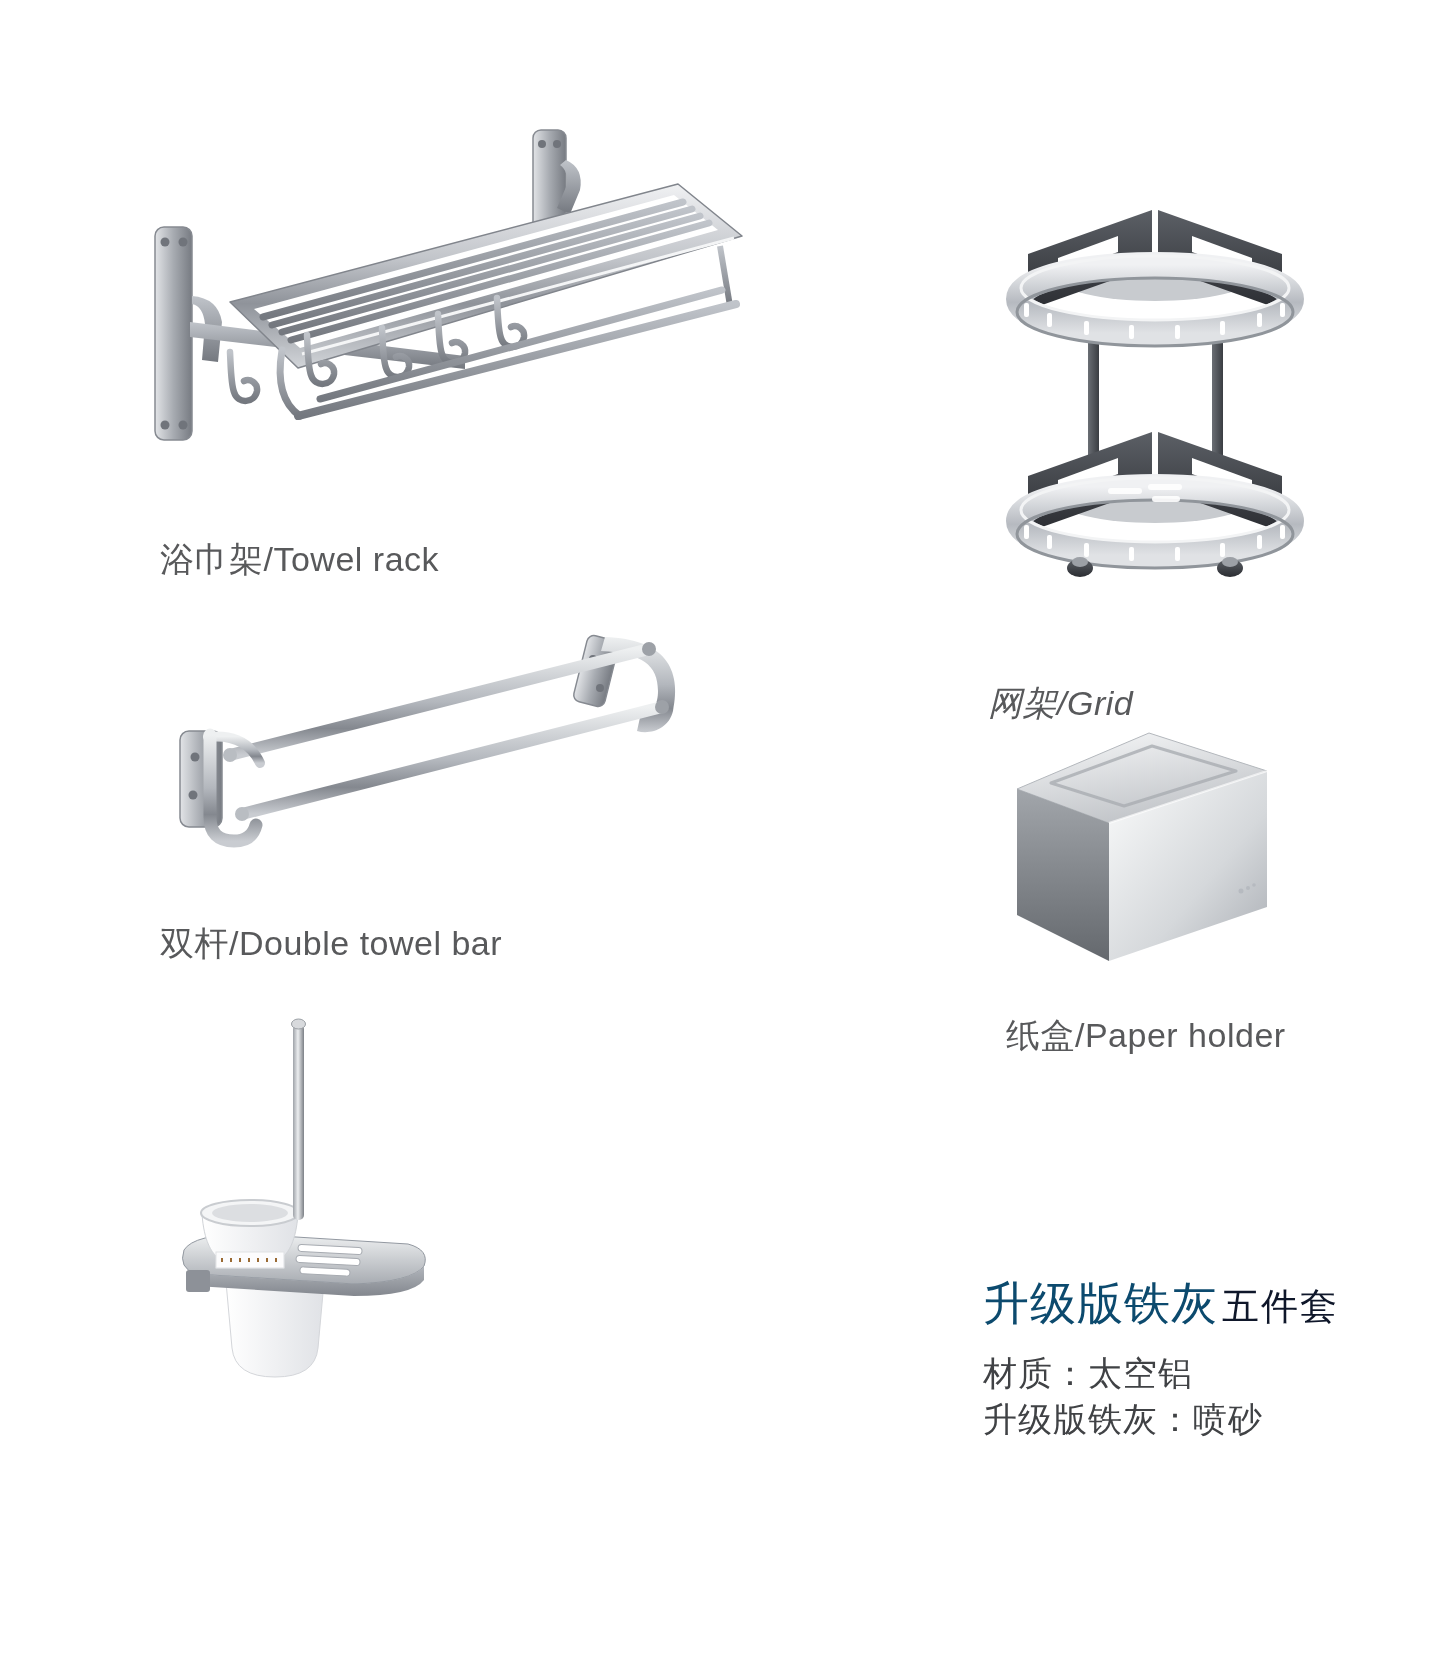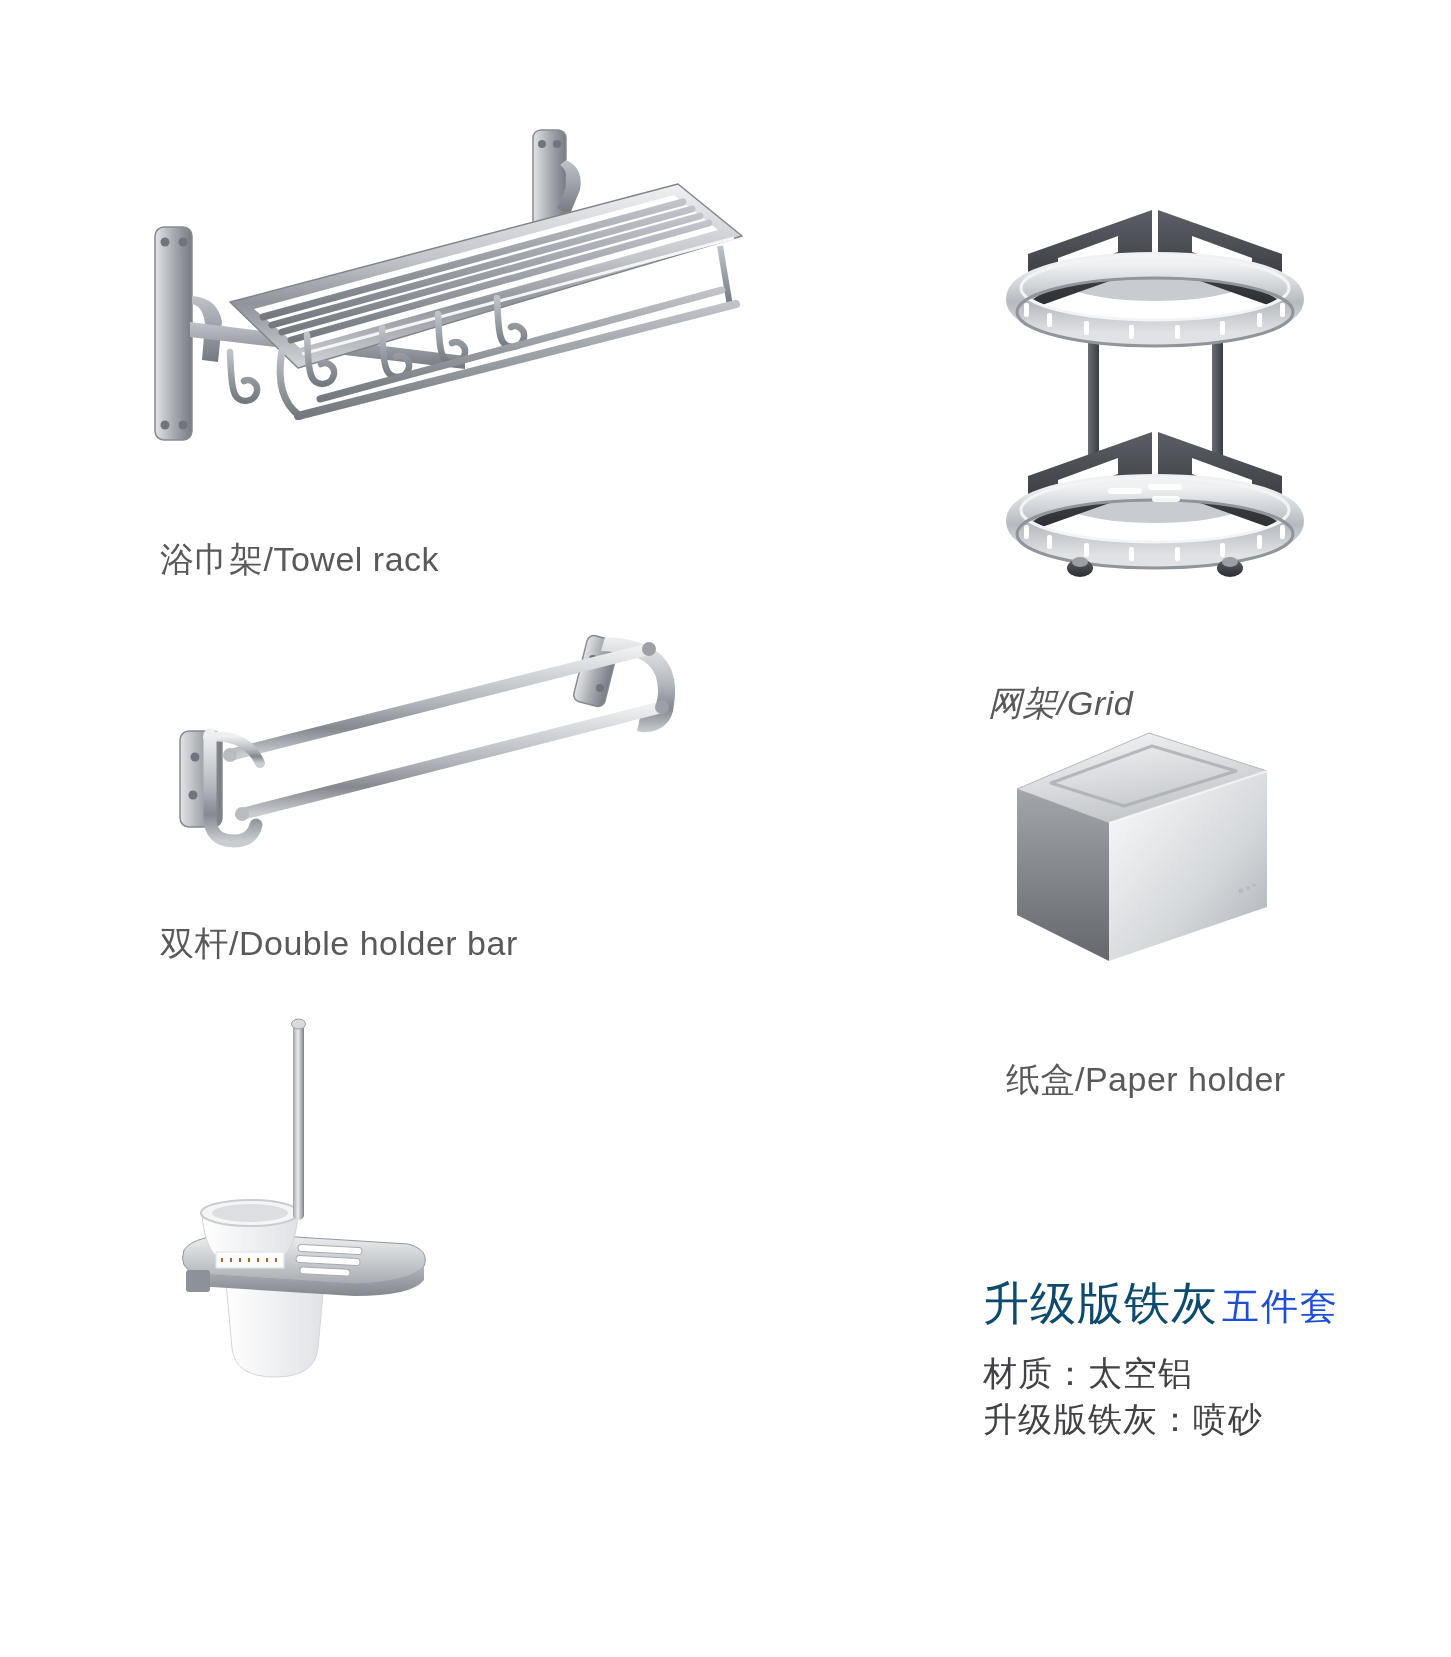--- a/index.html
+++ b/index.html
@@ -11,32 +11,32 @@
   .product{position:absolute;margin:0;padding:0;}
   .product svg{display:block;}
   .caption{
     position:absolute;font-size:34px;line-height:42px;color:#58595b;
     letter-spacing:0.5px;white-space:nowrap;margin-top:40px;
   }
   #cap-towel-rack{left:160px;top:498px;}
   #cap-double-bar{left:160px;top:882px;}
   #cap-toilet-brush{left:192px;top:1408px;}
   #cap-grid{left:988px;top:642px;font-style:italic;}
-  #cap-paper-holder{left:1006px;top:1018px;}
+  #cap-paper-holder{left:1006px;top:974px;}
 
   #img-towel-rack{left:130px;top:100px;}
   #img-double-bar{left:150px;top:585px;}
   #img-toilet-brush{left:150px;top:950px;}
   #img-grid{left:1000px;top:192px;}
   #img-paper-holder{left:949px;top:709px;}
 
   .series{position:absolute;left:983px;top:1276px;white-space:nowrap;}
   .series-title{font-size:46px;line-height:54px;}
   .series-highlight{color:#0c4a6e;font-weight:normal;letter-spacing:1px;}
-  .series-suffix{color:#1d4ed8;font-size:37px;font-weight:400;margin-left:4px;letter-spacing:2px;}
+  .series-suffix{color:#0f172a;font-size:37px;font-weight:400;margin-left:4px;letter-spacing:2px;}
   .series-spec{font-size:34px;line-height:46px;color:#404245;margin-top:16px;letter-spacing:1px;}
   .series-spec div{white-space:nowrap;}
 </style>
 </head>
 <body>
 
 <figure class="product" id="img-towel-rack">
   <svg width="700" height="360" viewBox="0 0 700 360">
     <defs>
       <linearGradient id="trM" x1="0" y1="0" x2="0" y2="1">
@@ -185,21 +185,21 @@
     <circle cx="80" cy="170" r="7" fill="#b9bdc2"></circle>
       <circle cx="92" cy="229" r="7" fill="#b9bdc2"></circle>
 
     <rect x="30" y="146" width="42" height="96" rx="9" fill="url(#dbP)" stroke="#868a91" stroke-width="1.5"></rect>
     <circle cx="45" cy="172" r="4.5" fill="#70747b"></circle>
       <circle cx="43" cy="210" r="4.5" fill="#70747b"></circle>
     <path d="M58,152 Q96,148 110,178" fill="none" stroke="url(#dbM)" stroke-width="10" stroke-linecap="round"></path>
     <path d="M60,150 L60,232 Q60,256 84,256 Q102,256 106,240" fill="none" stroke="url(#dbM)" stroke-width="13" stroke-linecap="round"></path>
   </svg>
 </figure>
-<figcaption class="caption" id="cap-double-bar">双杆/Double holder bar</figcaption>
+<figcaption class="caption" id="cap-double-bar">双杆/Double towel bar</figcaption>
 
 <figure class="product" id="img-paper-holder">
   <svg width="330" height="270" viewBox="0 0 330 270">
     <defs>
       <linearGradient id="pT" x1="0" y1="0" x2="0.4" y2="1">
         <stop offset="0" stop-color="#f7f8f9"></stop>
           <stop offset="1" stop-color="#c2c5c9"></stop>
       </linearGradient>
       <linearGradient id="pL" x1="0" y1="0" x2="0" y2="1">
         <stop offset="0" stop-color="#a2a6ab"></stop>

